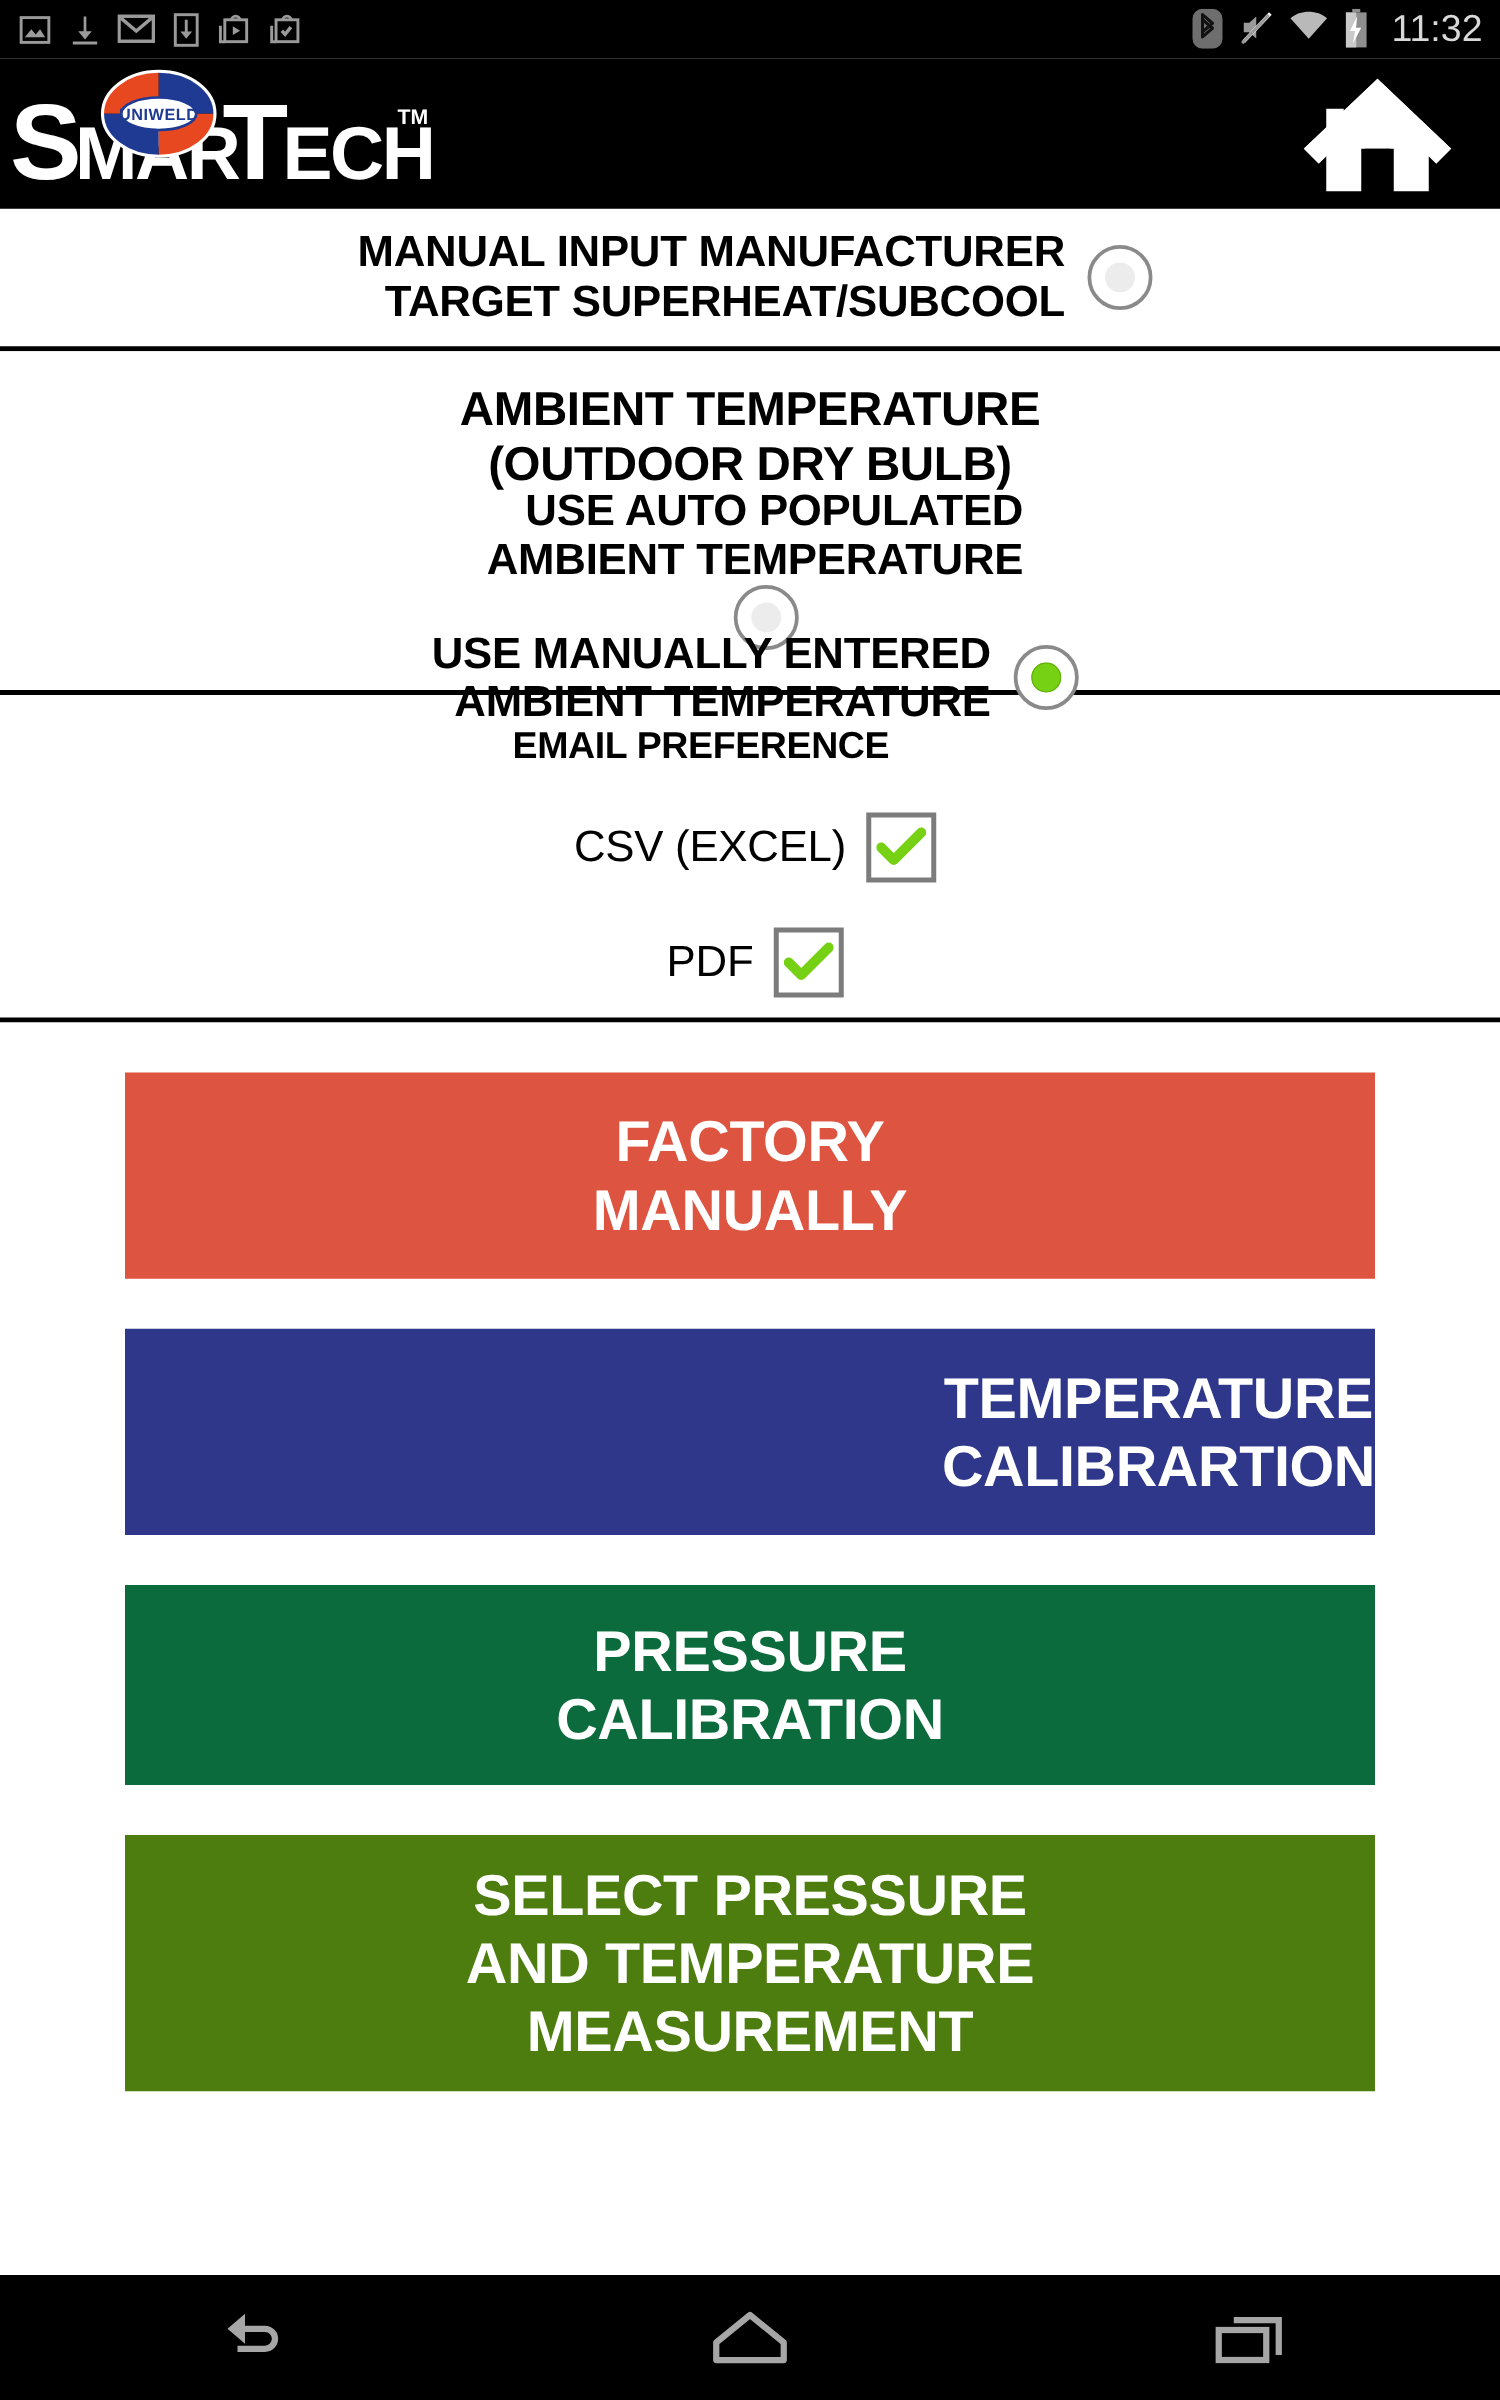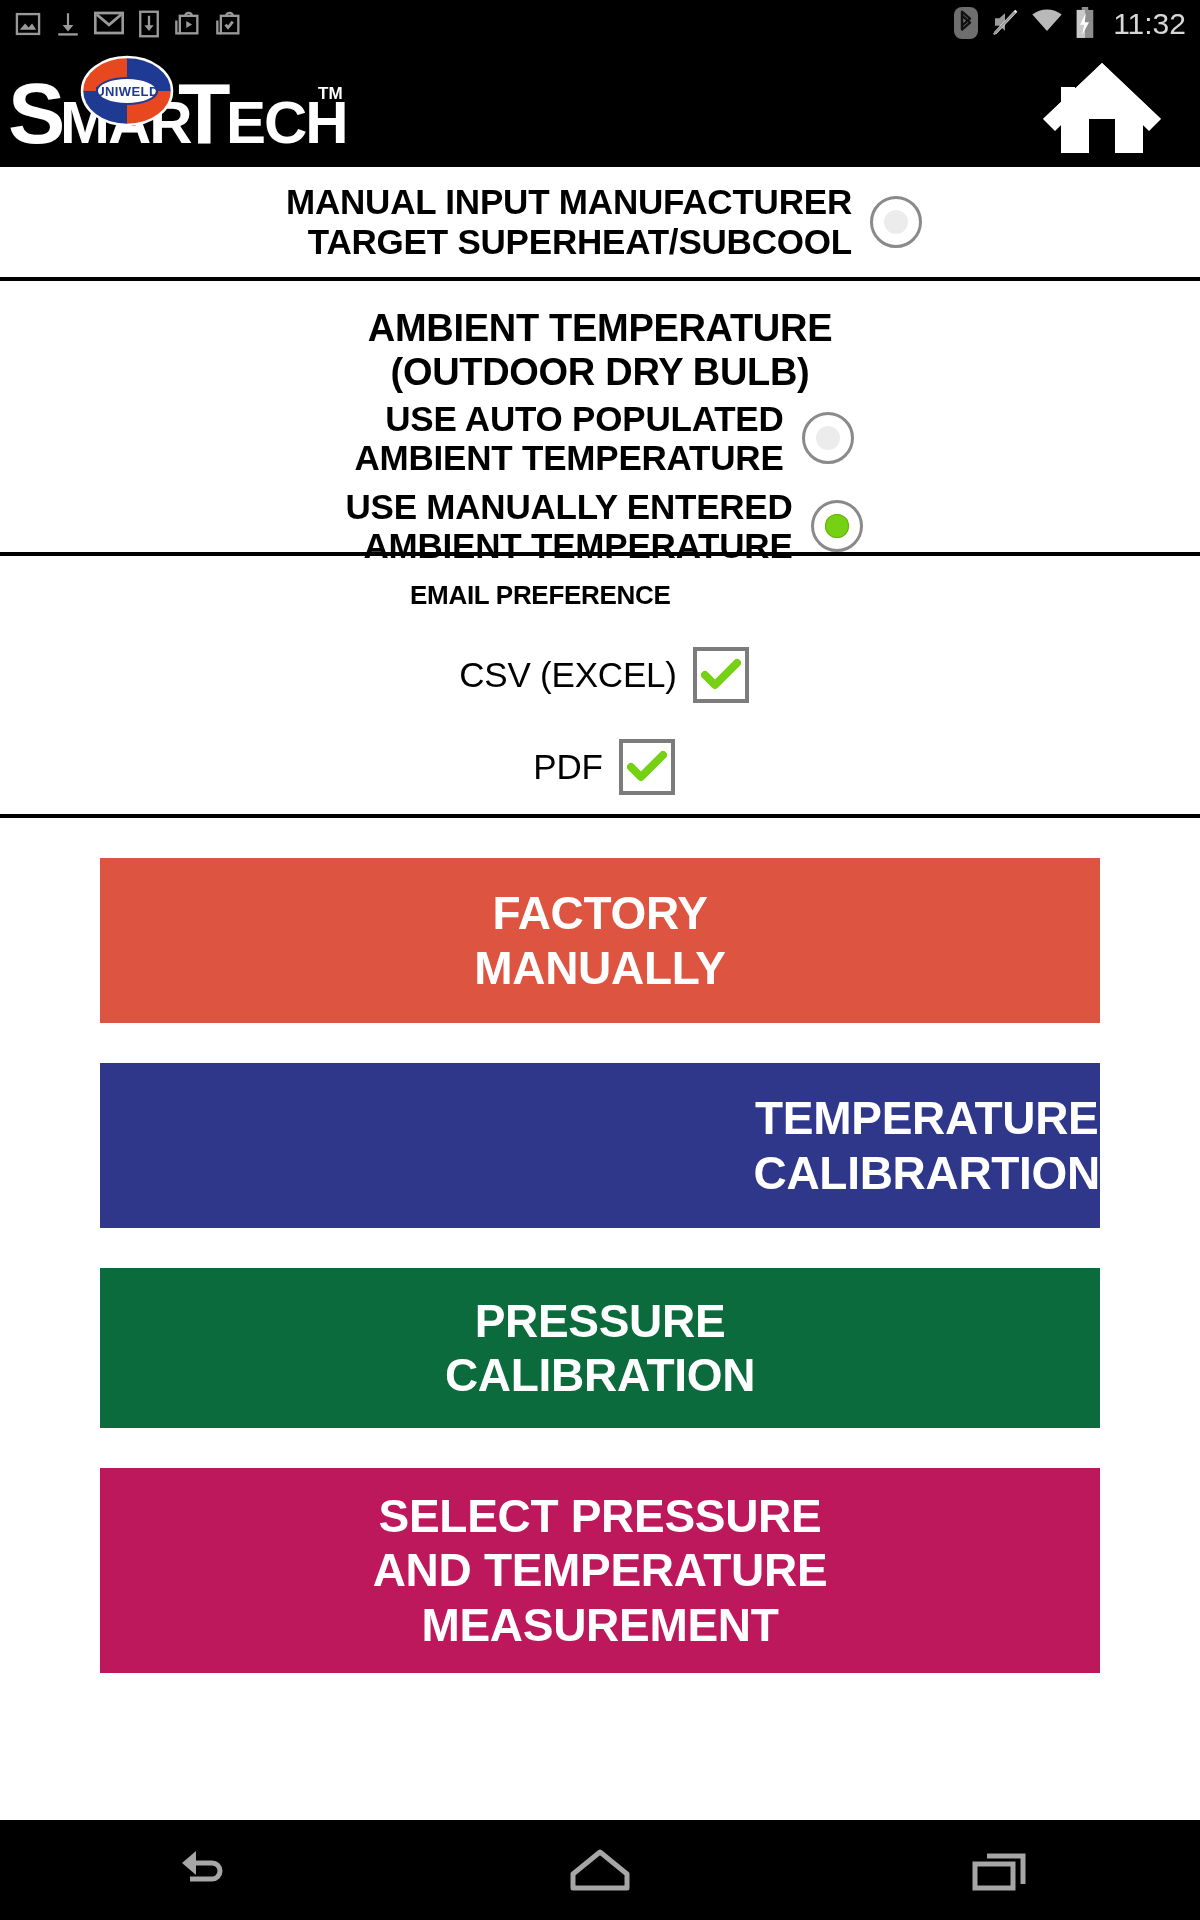--- a/index.html
+++ b/index.html
@@ -65,21 +65,21 @@
     width:56px; height:56px; border:4px solid #7c7c7c; background:#fff;
     margin-left:16px; flex:0 0 auto;
     display:flex; align-items:center; justify-content:center;
   }
 
   .center-title {
     text-align:center; font-size:38px; font-weight:bold; color:#000;
     line-height:1.15; letter-spacing:-0.3px;
   }
   .left-title {
-    text-align:left; font-size:26px; font-weight:bold; color:#000;
+    text-align:left; font-size:30px; font-weight:bold; color:#000;
     padding-left:410px; letter-spacing:-0.3px;
   }
 
   
   .btn-area { padding:40px 100px 0 100px; background:#fff; }
   .bigbtn {
     width:1000px; margin:0 auto 40px auto;
     display:flex; align-items:center; justify-content:center;
     color:#fff; font-weight:bold; font-size:46px; line-height:1.18;
     text-align:center; letter-spacing:-0.3px;
@@ -210,21 +210,21 @@
       </div>
     </div>
   </div>
 
   <div class="section" style="height:275px;">
     <div class="center-title" style="padding-top:26px;">
       <div>AMBIENT TEMPERATURE</div>
       <div>(OUTDOOR DRY BULB)</div>
     </div>
 
-    <div class="row-right" style="height:88px; ">
+    <div class="row-right" style="height:88px; margin-top:16px;flex-direction:column;">
       <div class="lbl-block">
         <div>USE AUTO POPULATED</div>
         <div>AMBIENT TEMPERATURE</div>
       </div>
       <div class="radio">
         <div class="dot"></div>
       </div>
     </div>
 
     <div class="row-right" style="height:88px;">
@@ -276,21 +276,21 @@
       </div>
     </div>
 
     <div class="bigbtn" style="height:160px; background:#0b6b3c;">
       <div>
         <div>PRESSURE</div>
         <div>CALIBRATION</div>
       </div>
     </div>
 
-    <div class="bigbtn" style="height:205px; background:#be185d;">
+    <div class="bigbtn" style="height:205px; background:#4d7c0f;">
       <div>
         <div>SELECT PRESSURE</div>
         <div>AND TEMPERATURE</div>
         <div>MEASUREMENT</div>
       </div>
     </div>
   </div>
 
   <div class="navbar">
     <div class="navitem">

